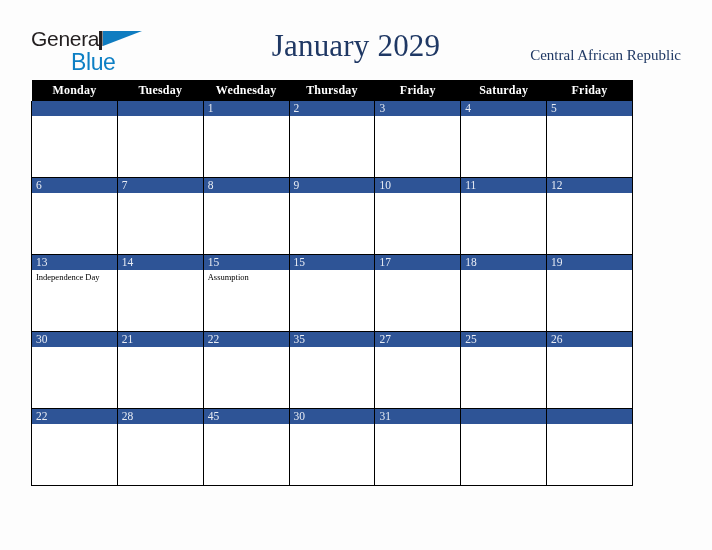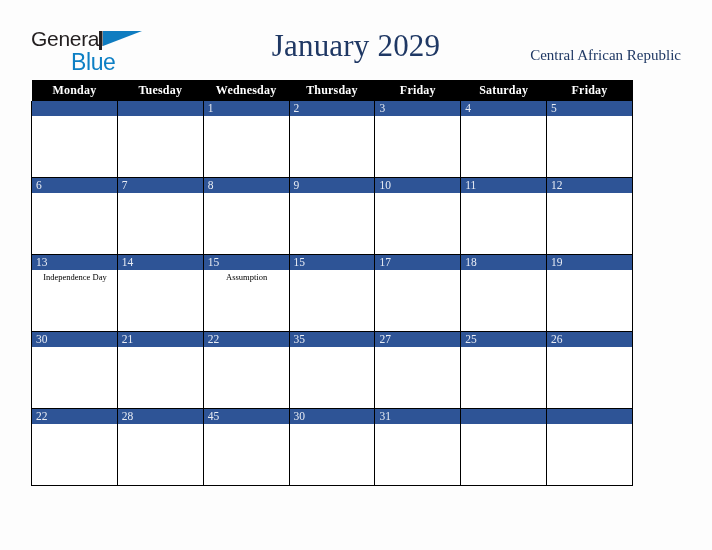--- a/index.html
+++ b/index.html
@@ -163,21 +163,20 @@
     text-align: left;
     border-bottom: 1px solid #2e5496;
   }
   .daynum.empty {
     color: transparent;
   }
   .events {
     display: block;
     padding: 2px 3px 0 4px;
     box-sizing: border-box;
-    text-align: center;
   }
   .event {
     display: block;
     font-family: "Liberation Serif", serif;
     font-size: 8.5px;
     line-height: 11px;
     color: #000000;
     white-space: nowrap;
     overflow: hidden;
   }

